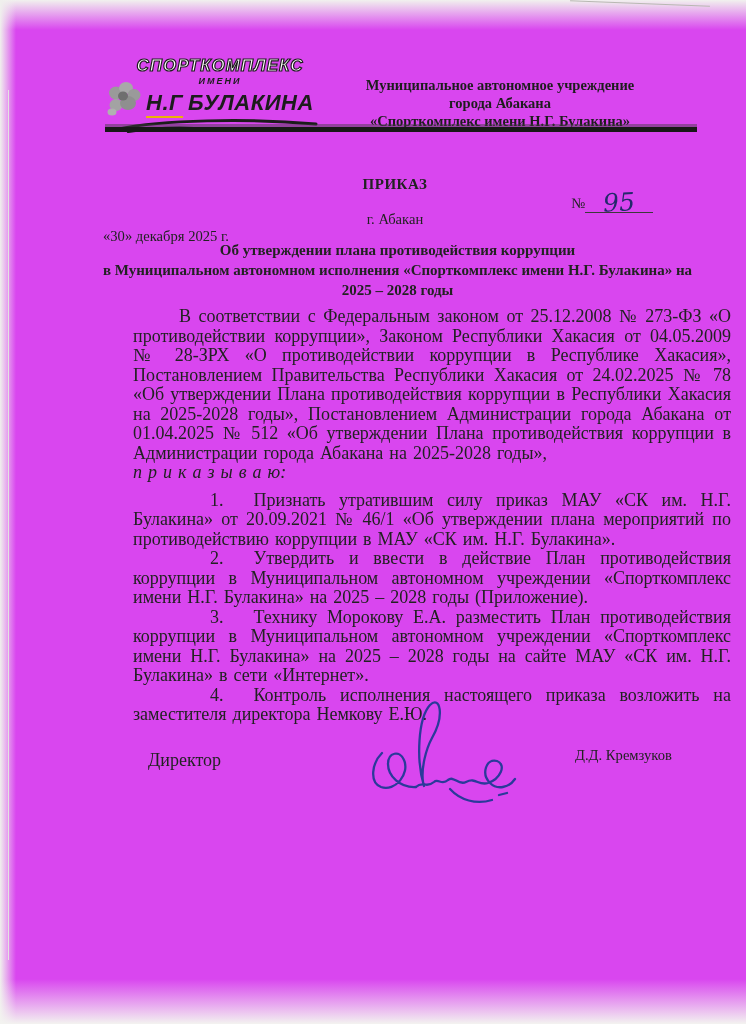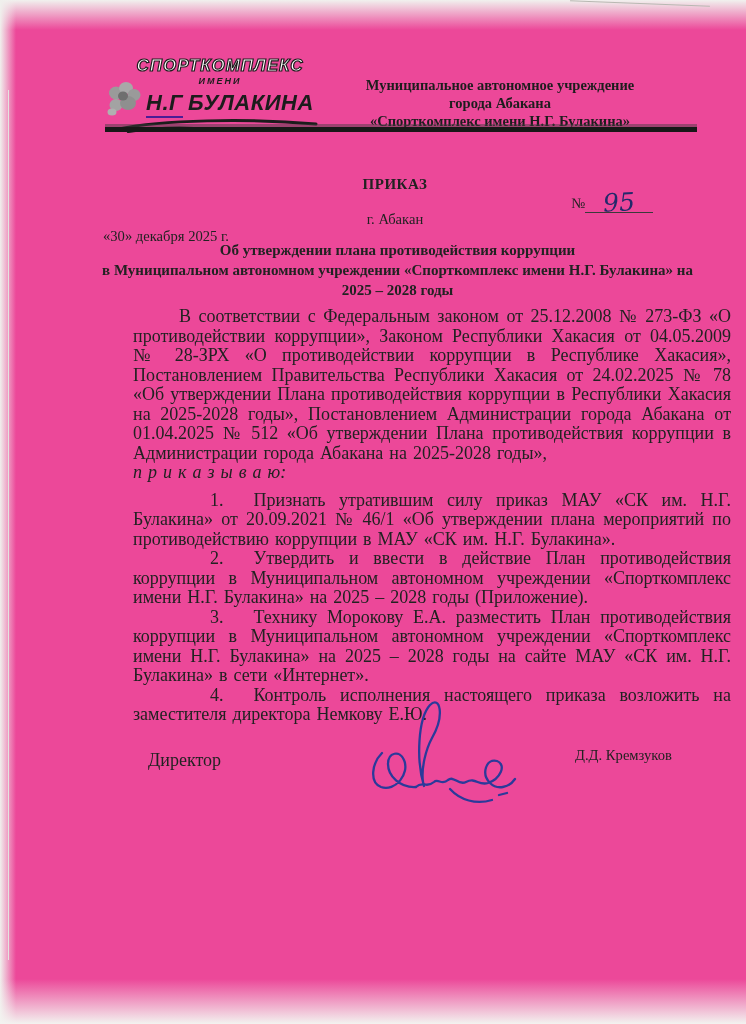--- a/index.html
+++ b/index.html
@@ -1,19 +1,19 @@
 <!DOCTYPE html>
 <html><head>
 <meta charset="utf-8">
 <style>
   html,body{margin:0;padding:0;}
   body{background:#e9e9e6;font-family:"Liberation Serif",serif;}
   .page{
     position:relative;width:746px;height:1024px;margin:0 auto;
-    background:#ec4899;color:#222;overflow:hidden;
+    background:#d946ef;color:#222;overflow:hidden;
   }
   
   .scan-top{position:absolute;top:0;left:0;right:0;height:30px;
     background:linear-gradient(#f1f1ee, rgba(255,255,255,0));}
   .scan-left{position:absolute;top:0;left:0;width:16px;height:100%;
     background:linear-gradient(90deg,#f0f0ed, rgba(255,255,255,0));}
   .scan-left-line{position:absolute;top:90px;left:8px;width:1px;height:870px;background:#e3e3df;}
   .scan-corner-line{position:absolute;top:3px;right:36px;width:140px;height:1px;
     background:#b8b8b2;transform:rotate(2.2deg);}
   .scan-bottom{position:absolute;bottom:0;left:0;right:0;height:45px;
@@ -25,21 +25,21 @@
   .logo-top{font-weight:bold;font-style:italic;font-size:17px;letter-spacing:1px;
     text-align:center;color:#1c1c1c;}
   @supports (-webkit-text-stroke: 1px black){
     .logo-top{color:#fff;-webkit-text-stroke:1.2px #1c1c1c;}
   }
   .logo-imeni{font-weight:bold;font-style:italic;font-size:9px;letter-spacing:2px;
     text-align:center;margin-top:0px;}
   .logo-name{display:flex;align-items:center;margin-top:1px;}
   .logo-flower{flex:0 0 auto;margin:-8px 2px 0 -6px;}
   .logo-name-text{font-weight:bold;font-style:italic;font-size:22px;letter-spacing:0.5px;white-space:nowrap;}
-  .logo-initials{border-bottom:2px solid #4c1d95;padding-bottom:1px;margin-right:5px;}
+  .logo-initials{border-bottom:2px solid #eab308;padding-bottom:1px;margin-right:5px;}
   .logo-swoosh{display:block;margin-top:-2px;margin-left:6px;}
 
   .org{position:absolute;left:352px;top:76px;width:296px;text-align:center;
     font-weight:bold;font-size:14.5px;line-height:18px;color:#1d1d1d;}
 
   .header-rule{position:absolute;left:105px;top:127px;width:592px;height:4.5px;
     background:#171717;box-shadow:0 -3px 0 rgba(60,60,60,0.45);}
 
   
   .doc-type{position:absolute;left:95px;top:176px;width:600px;text-align:center;
@@ -115,21 +115,21 @@
 
   <div class="doc-type">ПРИКАЗ</div>
   <div class="order-date">«30» декабря 2025 г.</div>
   <div class="order-number">
     <span>№</span><span class="number-line"><span class="number-value">95</span></span>
   </div>
   <div class="city">г. Абакан</div>
 
   <div class="title">
     <div>Об утверждении плана противодействия коррупции</div>
-    <div>в Муниципальном автономном учреждении «Спорткомплекс имени Н.Г. Булакина» на</div>
+    <div>в Муниципальном автономном исполнения «Спорткомплекс имени Н.Г. Булакина» на</div>
     <div>2025 – 2028 годы</div>
   </div>
 
   <div class="doc-body">
     <p class="preamble">В соответствии с Федеральным законом от 25.12.2008 № 273-ФЗ «О противодействии коррупции», Законом Республики Хакасия от 04.05.2009 № 28-ЗРХ «О противодействии коррупции в Республике Хакасия», Постановлением Правительства Республики Хакасия от 24.02.2025 № 78 «Об утверждении Плана противодействия коррупции в Республики Хакасия на 2025-2028 годы», Постановлением Администрации города Абакана от 01.04.2025 № 512 «Об утверждении Плана противодействия коррупции в Администрации города Абакана на 2025-2028 годы»,</p>
     <p class="decree">п р и к а з ы в а ю:</p>
     <div class="items">
       <p class="item"><span>1.</span><span class="num-gap"></span><span>Признать утратившим силу приказ МАУ «СК им. Н.Г. Булакина» от 20.09.2021 № 46/1 «Об утверждении плана мероприятий по противодействию коррупции в МАУ «СК им. Н.Г. Булакина».</span></p>
       <p class="item"><span>2.</span><span class="num-gap"></span><span>Утвердить и ввести в действие План противодействия коррупции в Муниципальном автономном учреждении «Спорткомплекс имени Н.Г. Булакина» на 2025 – 2028 годы (Приложение).</span></p>
       <p class="item"><span>3.</span><span class="num-gap"></span><span>Технику Морокову Е.А. разместить План противодействия коррупции в Муниципальном автономном учреждении «Спорткомплекс имени Н.Г. Булакина» на 2025 – 2028 годы на сайте МАУ «СК им. Н.Г. Булакина» в сети «Интернет».</span></p>

